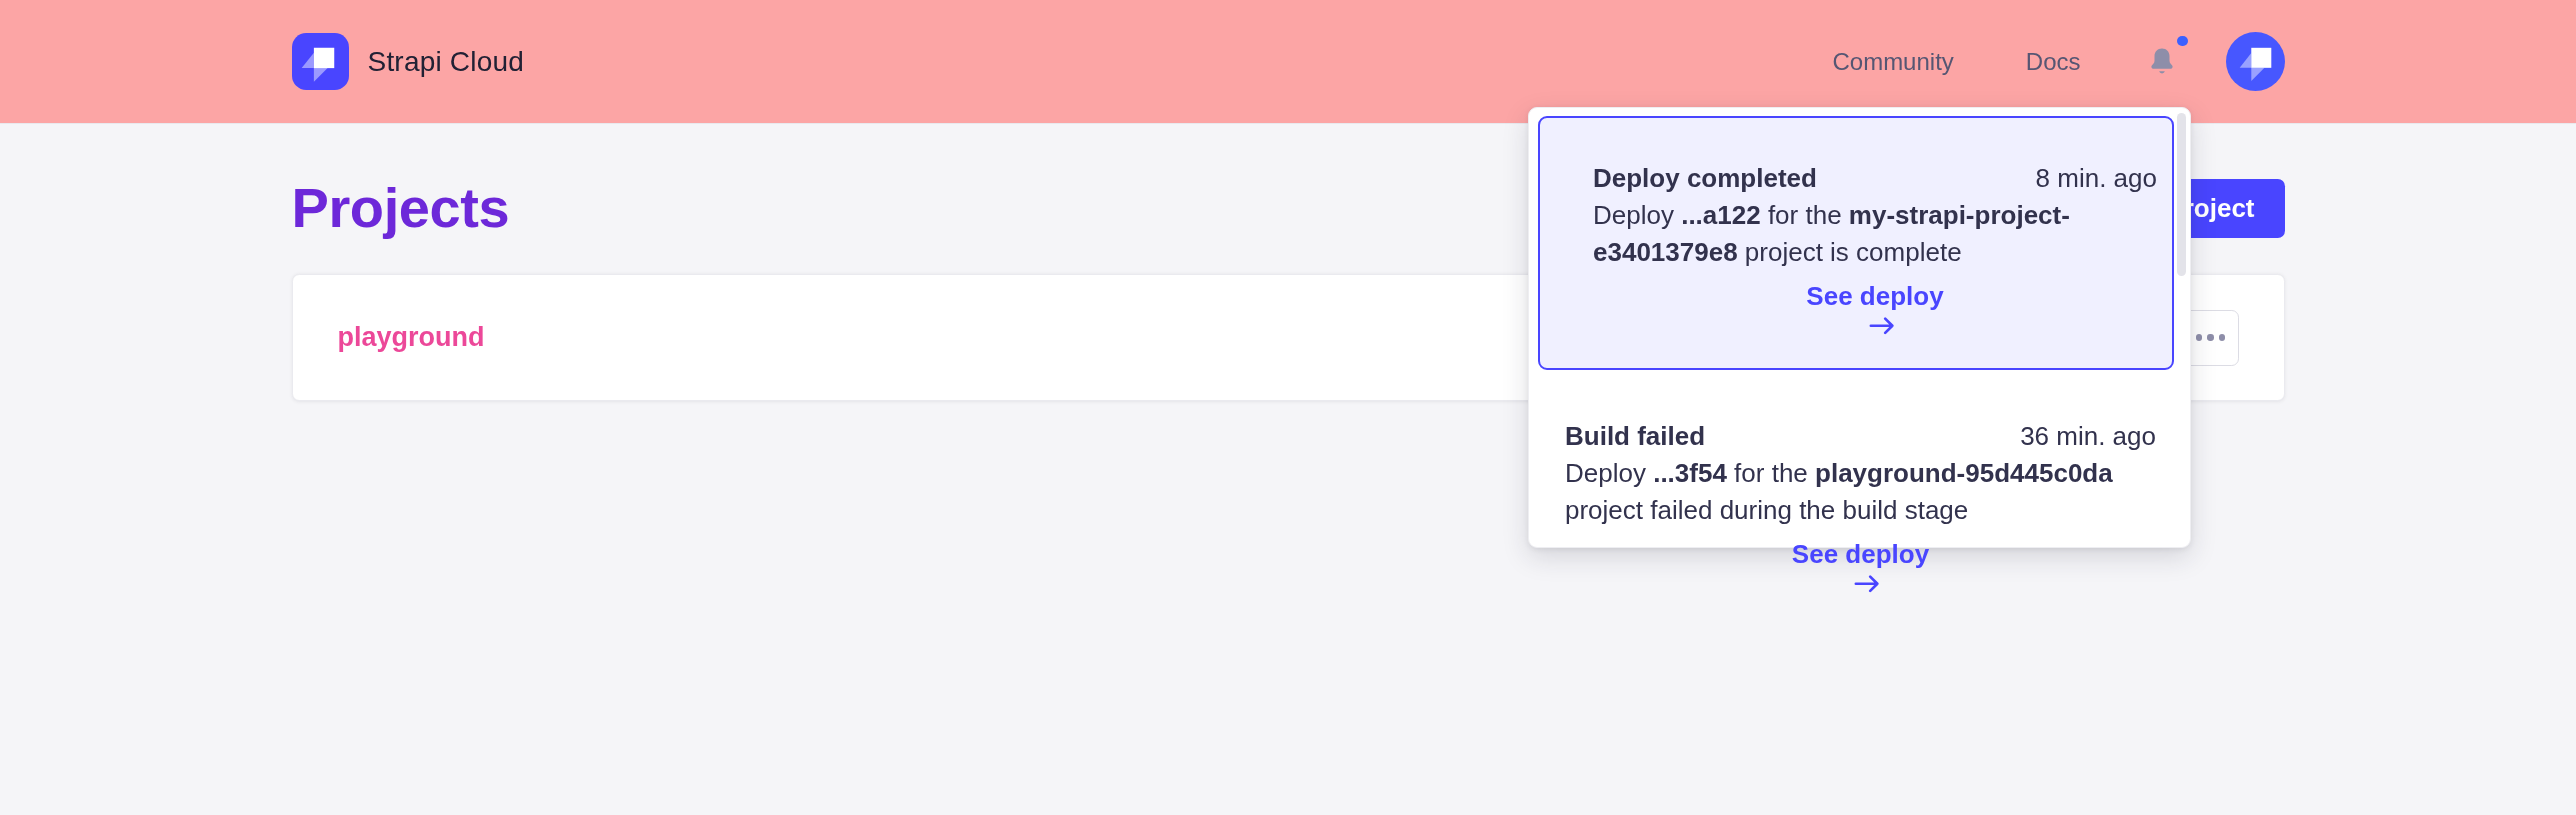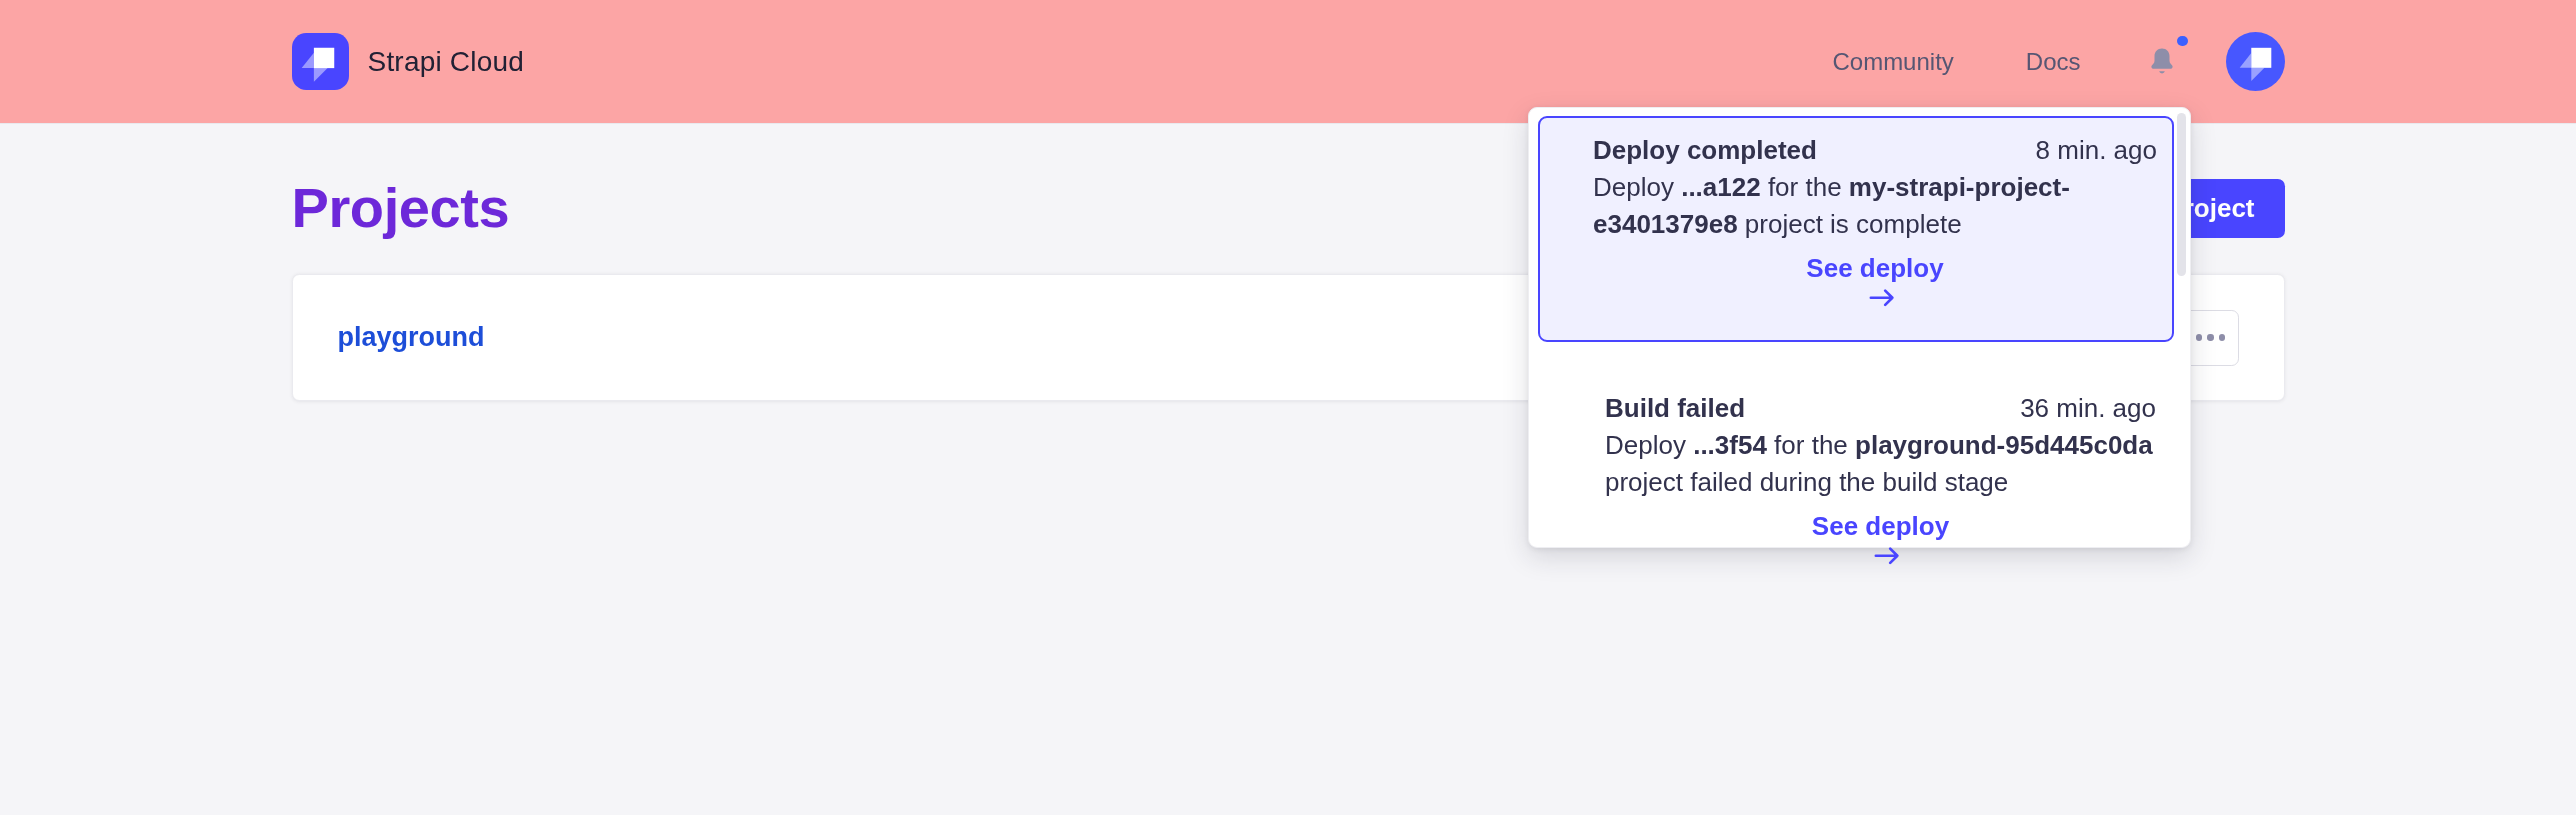--- a/index.html
+++ b/index.html
@@ -48,44 +48,44 @@
     font-family:inherit; font-size:26px; font-weight:600;
     border:none; border-radius:7.2px; cursor:pointer;
   }
   .project-card {
     margin-top:34px; height:127px;
     background:#ffffff; border:0.9px solid #eaeaef; border-radius:7.2px;
     box-shadow:0 0.9px 3.6px rgba(33,33,52,.08);
     display:flex; align-items:center; justify-content:space-between;
     padding:0 45px;
   }
-  .project-name { font-size:27px; font-weight:600; color:#1d4ed8; }
+  .project-name { font-size:27px; font-weight:600; color:#ec4899; }
   .more-btn {
     width:56px; height:56px;
     background:#ffffff; border:0.9px solid #dcdce4; border-radius:7.2px;
     display:flex; align-items:center; justify-content:center; gap:5.4px;
     cursor:pointer;
   }
   .more-btn i { width:6.3px; height:6.3px; border-radius:50%; background:#8e8ea9; display:block; }
 
   
   .notif-panel {
     position:absolute; left:1528px; top:107px;
     width:663px; height:441px;
     background:#ffffff;
     border:0.9px solid #eeeef2; border-radius:9px;
     box-shadow:0 9px 27px rgba(33,33,52,.15), 0 1.8px 5.4px rgba(33,33,52,.08);
     z-index:40;
   }
-  .notif { font-size:26px; line-height:37px; color:#32324d; padding:48px 34px 8px 76px; cursor:pointer; }
+  .notif { font-size:26px; line-height:37px; color:#32324d; padding:48px 34px 8px 36px; cursor:pointer; }
   .notif.highlighted {
     margin:8px 16px 0 9px;
     background:#f0f0ff;
     border:2.7px solid #4945ff; border-radius:9px;
-    padding:14px 15px 31px 53px;
+    padding:42px 15px 31px 53px;
   }
   .notif-head { display:flex; align-items:baseline; justify-content:space-between; }
   .notif-title { font-weight:700; }
   .notif-time { font-weight:400; }
   .notif-line .b { font-weight:700; }
   .notif-link { display:flex; align-items:center; margin-top:7.2px; color:#4945ff; font-weight:700;flex-direction:column; }
   .notif-link .arrow { width:29px; height:21.5px; margin-left:14.3px; display:block; }
   .scroll-thumb {
     position:absolute; top:5.4px; right:4.5px;
     width:9px; height:163px; border-radius:4.5px;

